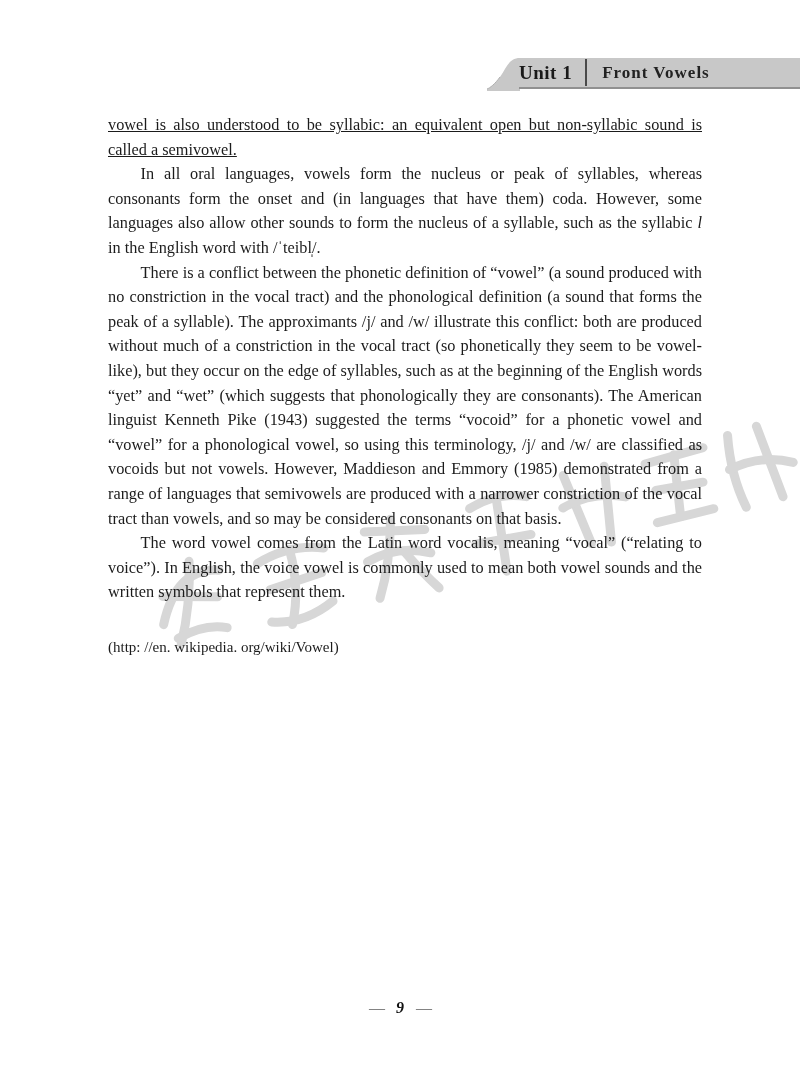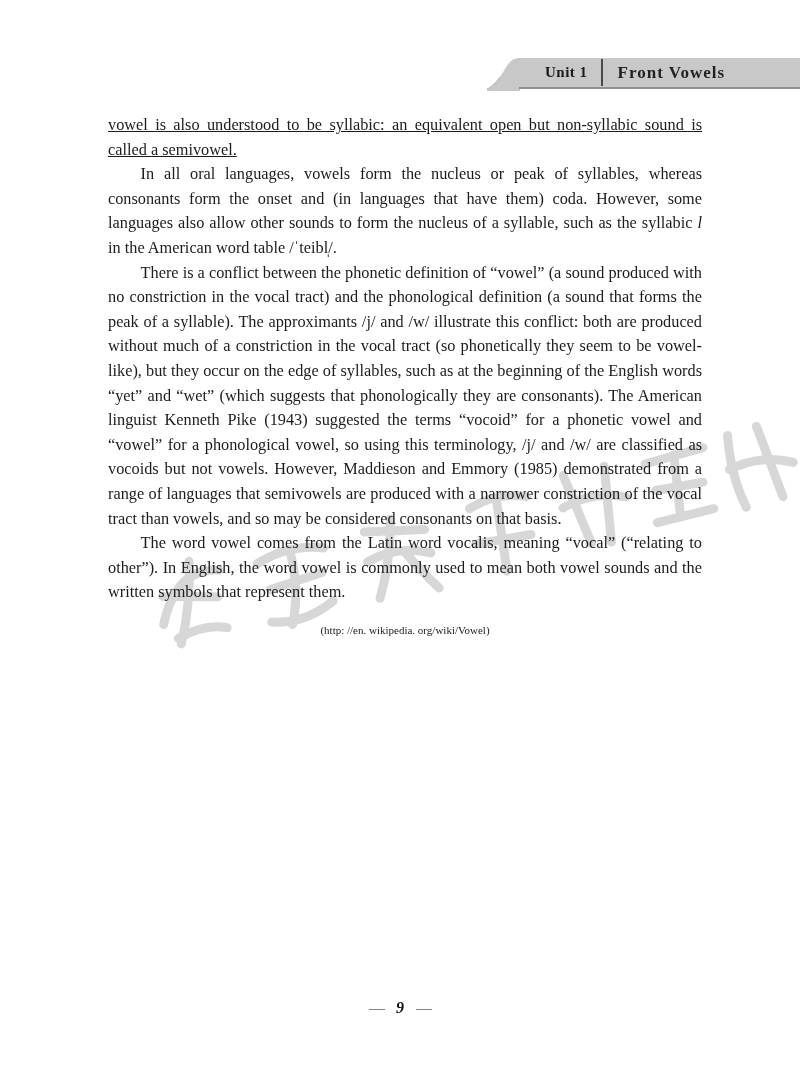--- a/index.html
+++ b/index.html
@@ -30,23 +30,22 @@
   .banner-swoosh {
     position: absolute;
     top: 58px;
     left: 487px;
     width: 33px;
     height: 33px;
     z-index: 2;
   }
   .unit-label {
     font-weight: bold;
-    font-size: 15px;
+    font-size: 19px;
     letter-spacing: 0.5px;
-    margin-left: 26px;
     color: #1a1a1a;
     white-space: nowrap;
   }
   .banner-divider {
     width: 2px;
     height: 27px;
     background: #4a4a4a;
     margin: 0 15px 0 13px;
     flex: 0 0 auto;
   }
@@ -76,23 +75,23 @@
     z-index: 1;
     font-size: 16.3px;
     line-height: 24.6px;
     text-align: justify;
   }
   .textblock p { text-indent: 2em; }
   .textblock p.no-indent { text-indent: 0; text-decoration: underline; }
   .it { font-style: italic; }
 
   .citation {
-    margin-top: 13px;
-    text-align: center;
-    font-size: 11px;
+    margin-top: 30px;
+    text-align: left;
+    font-size: 15px;
     text-indent: 0 !important;
   }
 
   
   .footer {
     position: absolute;
     left: 0;
     top: 999px;
     width: 800px;
     display: flex;
@@ -174,23 +173,23 @@
     <path d="M0,31 C3,30 8,26 13,19" stroke="#b0b0b0" stroke-width="1" fill="none"></path>
   </svg>
   <div class="banner">
     <span class="unit-label">Unit 1</span>
     <span class="banner-divider"></span>
     <span class="unit-title">Front Vowels</span>
   </div>
 
   <div class="textblock">
     <p class="no-indent">vowel is also understood to be syllabic: an equivalent open but non-syllabic sound is called a semivowel.</p>
-    <p><span>In all oral languages, vowels form the nucleus or peak of syllables, whereas consonants form the onset and (in languages that have them) coda. However, some languages also allow other sounds to form the nucleus of a syllable, such as the syllabic </span><span class="it">l</span><span> in the American word table /ˈteibl̩/.</span></p>
+    <p><span>In all oral languages, vowels form the nucleus or peak of syllables, whereas consonants form the onset and (in languages that have them) coda. However, some languages also allow other sounds to form the nucleus of a syllable, such as the syllabic </span><span class="it">l</span><span> in the English word with /ˈteibl̩/.</span></p>
     <p>There is a conflict between the phonetic definition of “vowel” (a sound produced with no constriction in the vocal tract) and the phonological definition (a sound that forms the peak of a syllable). The approximants /j/ and /w/ illustrate this conflict: both are produced without much of a constriction in the vocal tract (so phonetically they seem to be vowel-like), but they occur on the edge of syllables, such as at the beginning of the English words “yet” and “wet” (which suggests that phonologically they are consonants). The American linguist Kenneth Pike (1943) suggested the terms “vocoid” for a phonetic vowel and “vowel” for a phonological vowel, so using this terminology, /j/ and /w/ are classified as vocoids but not vowels. However, Maddieson and Emmory (1985) demonstrated from a range of languages that semivowels are produced with a narrower constriction of the vocal tract than vowels, and so may be considered consonants on that basis.</p>
-    <p>The word vowel comes from the Latin word vocalis, meaning “vocal” (“relating to other”). In English, the word vowel is commonly used to mean both vowel sounds and the written symbols that represent them.</p>
+    <p>The word vowel comes from the Latin word vocalis, meaning “vocal” (“relating to voice”). In English, the voice vowel is commonly used to mean both vowel sounds and the written symbols that represent them.</p>
     <p class="citation">(http: //en. wikipedia. org/wiki/Vowel)</p>
   </div>
 
   <div class="footer">
     <span class="dash">—</span>
     <span class="pagenum">9</span>
     <span class="dash">—</span>
   </div>
 
 </div>

